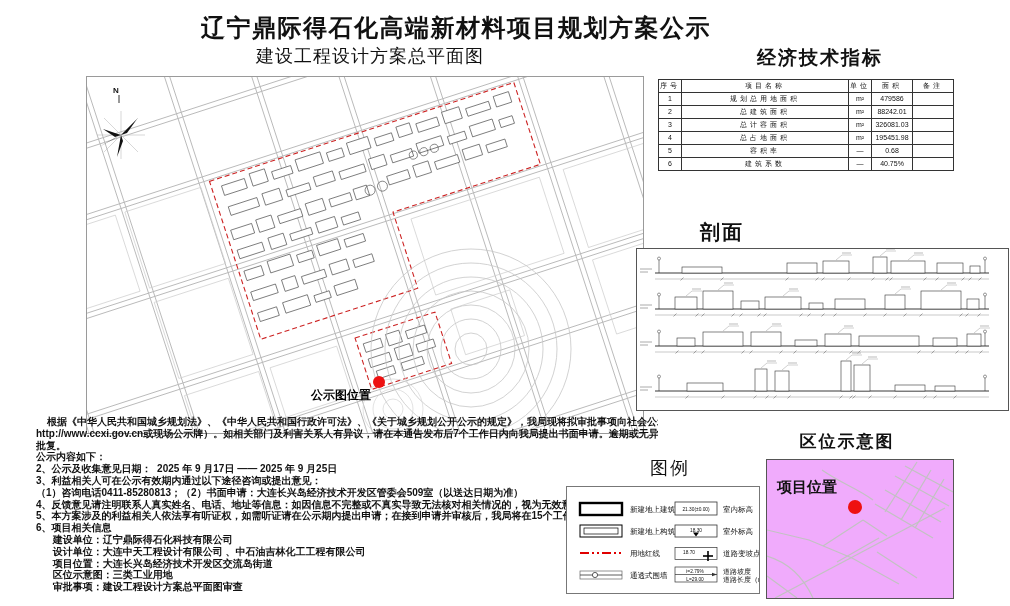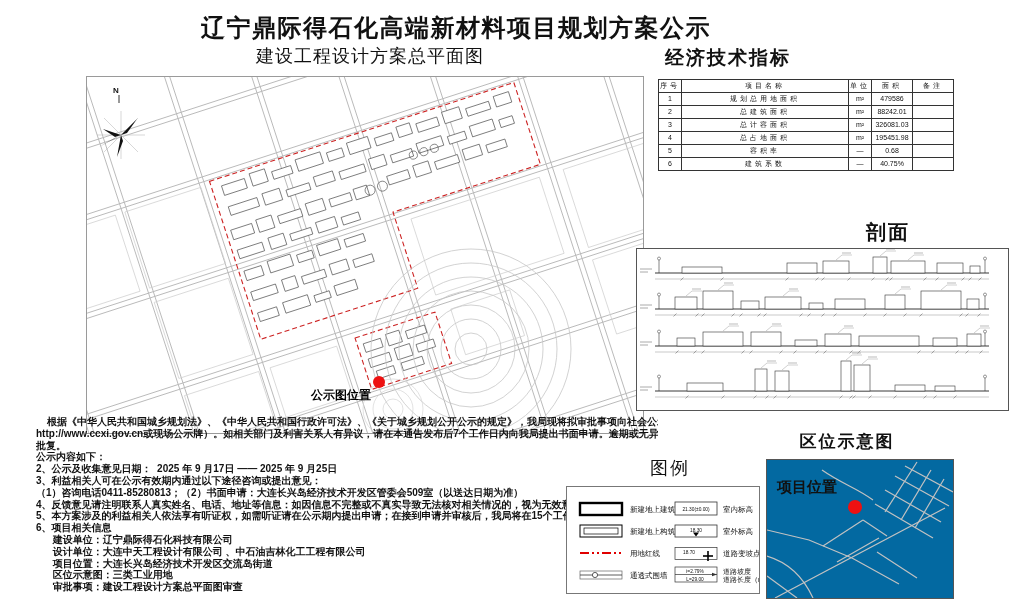--- a/index.html
+++ b/index.html
@@ -15,43 +15,43 @@
   .parcel{stroke:#cfcfcf;stroke-width:0.7;fill:none;}
   .bld{stroke:#4a4a4a;stroke-width:0.65;fill:#ffffff;}
   .tank{stroke:#4a4a4a;stroke-width:0.6;fill:none;}
   .redline{stroke:#cc2222;stroke-width:1.1;fill:none;stroke-dasharray:5 3;}
   .circ{stroke:#c6c6c6;stroke-width:0.8;fill:none;}
   .circ2{stroke:#d6d6d6;stroke-width:0.7;fill:none;}
   .nlabel{font-size:8px;font-weight:bold;fill:#111;}
   .rose-line{stroke:#bdbdbd;stroke-width:0.6;}
   .plan-label{font-size:12px;font-weight:bold;fill:#000;}
   
-  .ind-title{left:665px;top:45px;width:310px;text-align:left;font-size:19px;font-weight:bold;letter-spacing:2px;}
+  .ind-title{left:665px;top:45px;width:310px;text-align:center;font-size:19px;font-weight:bold;letter-spacing:2px;}
   table.ind{position:absolute;left:658px;top:79px;border-collapse:collapse;table-layout:fixed;}
   table.ind th,table.ind td{border:1px solid #333;font-size:7px;font-weight:normal;text-align:center;
       padding:0;height:12px;line-height:12px;overflow:hidden;white-space:nowrap;}
   table.ind .c0{width:22px;}.ind .c1{width:166px;}.ind .c2{width:22px;}.ind .c3{width:40px;}.ind .c4{width:40px;}
   .sp{letter-spacing:3px;}
   
-  .sec-title{left:700px;top:219px;width:210px;text-align:right;font-size:20px;font-weight:bold;letter-spacing:2px;}
+  .sec-title{left:700px;top:219px;width:210px;text-align:left;font-size:20px;font-weight:bold;letter-spacing:2px;}
   .sec-panel{left:636px;top:248px;width:371px;height:161px;border:1px solid #555;background:#fff;}
   .sec-svg{width:371px;height:161px;display:block;}
   
   .notice{left:36px;top:416px;width:622px;}
   .nline{font-size:10px;font-weight:bold;line-height:11.8px;white-space:pre;overflow:hidden;}
   
   .legend-title{left:625px;top:456px;width:90px;text-align:center;font-size:18px;font-weight:normal;letter-spacing:2px;}
   .legend-panel{left:566px;top:486px;width:192px;height:106px;border:1px solid #777;background:#fff;}
   .legend-svg{width:192px;height:106px;display:block;}
   .legend-svg text{font-family:"Liberation Sans","DejaVu Sans",sans-serif;}
   .lg-label{font-size:7.5px;fill:#111;}
   .lg-small{font-size:4.8px;fill:#111;text-anchor:middle;}
   
   .loc-title{left:757px;top:430px;width:180px;text-align:center;font-size:17px;font-weight:bold;letter-spacing:2px;}
-  .loc-panel{left:766px;top:459px;width:186px;height:138px;border:1px solid #555;background:#0369a1;}
+  .loc-panel{left:766px;top:459px;width:186px;height:138px;border:1px solid #555;background:#f0abfc;}
   .loc-svg{width:186px;height:138px;display:block;}
   .loc-road{stroke:#c2c2c2;stroke-width:1.2;fill:none;}
   .loc-label{position:absolute;left:10px;top:18px;font-size:15px;font-weight:bold;}
   .loc-dot{position:absolute;left:81px;top:40px;width:14px;height:14px;border-radius:50%;background:#ee1111;}
   .plan-dot{fill:#ee1111;}
 </style>
 </head>
 <body>
 
 <div class="page">

